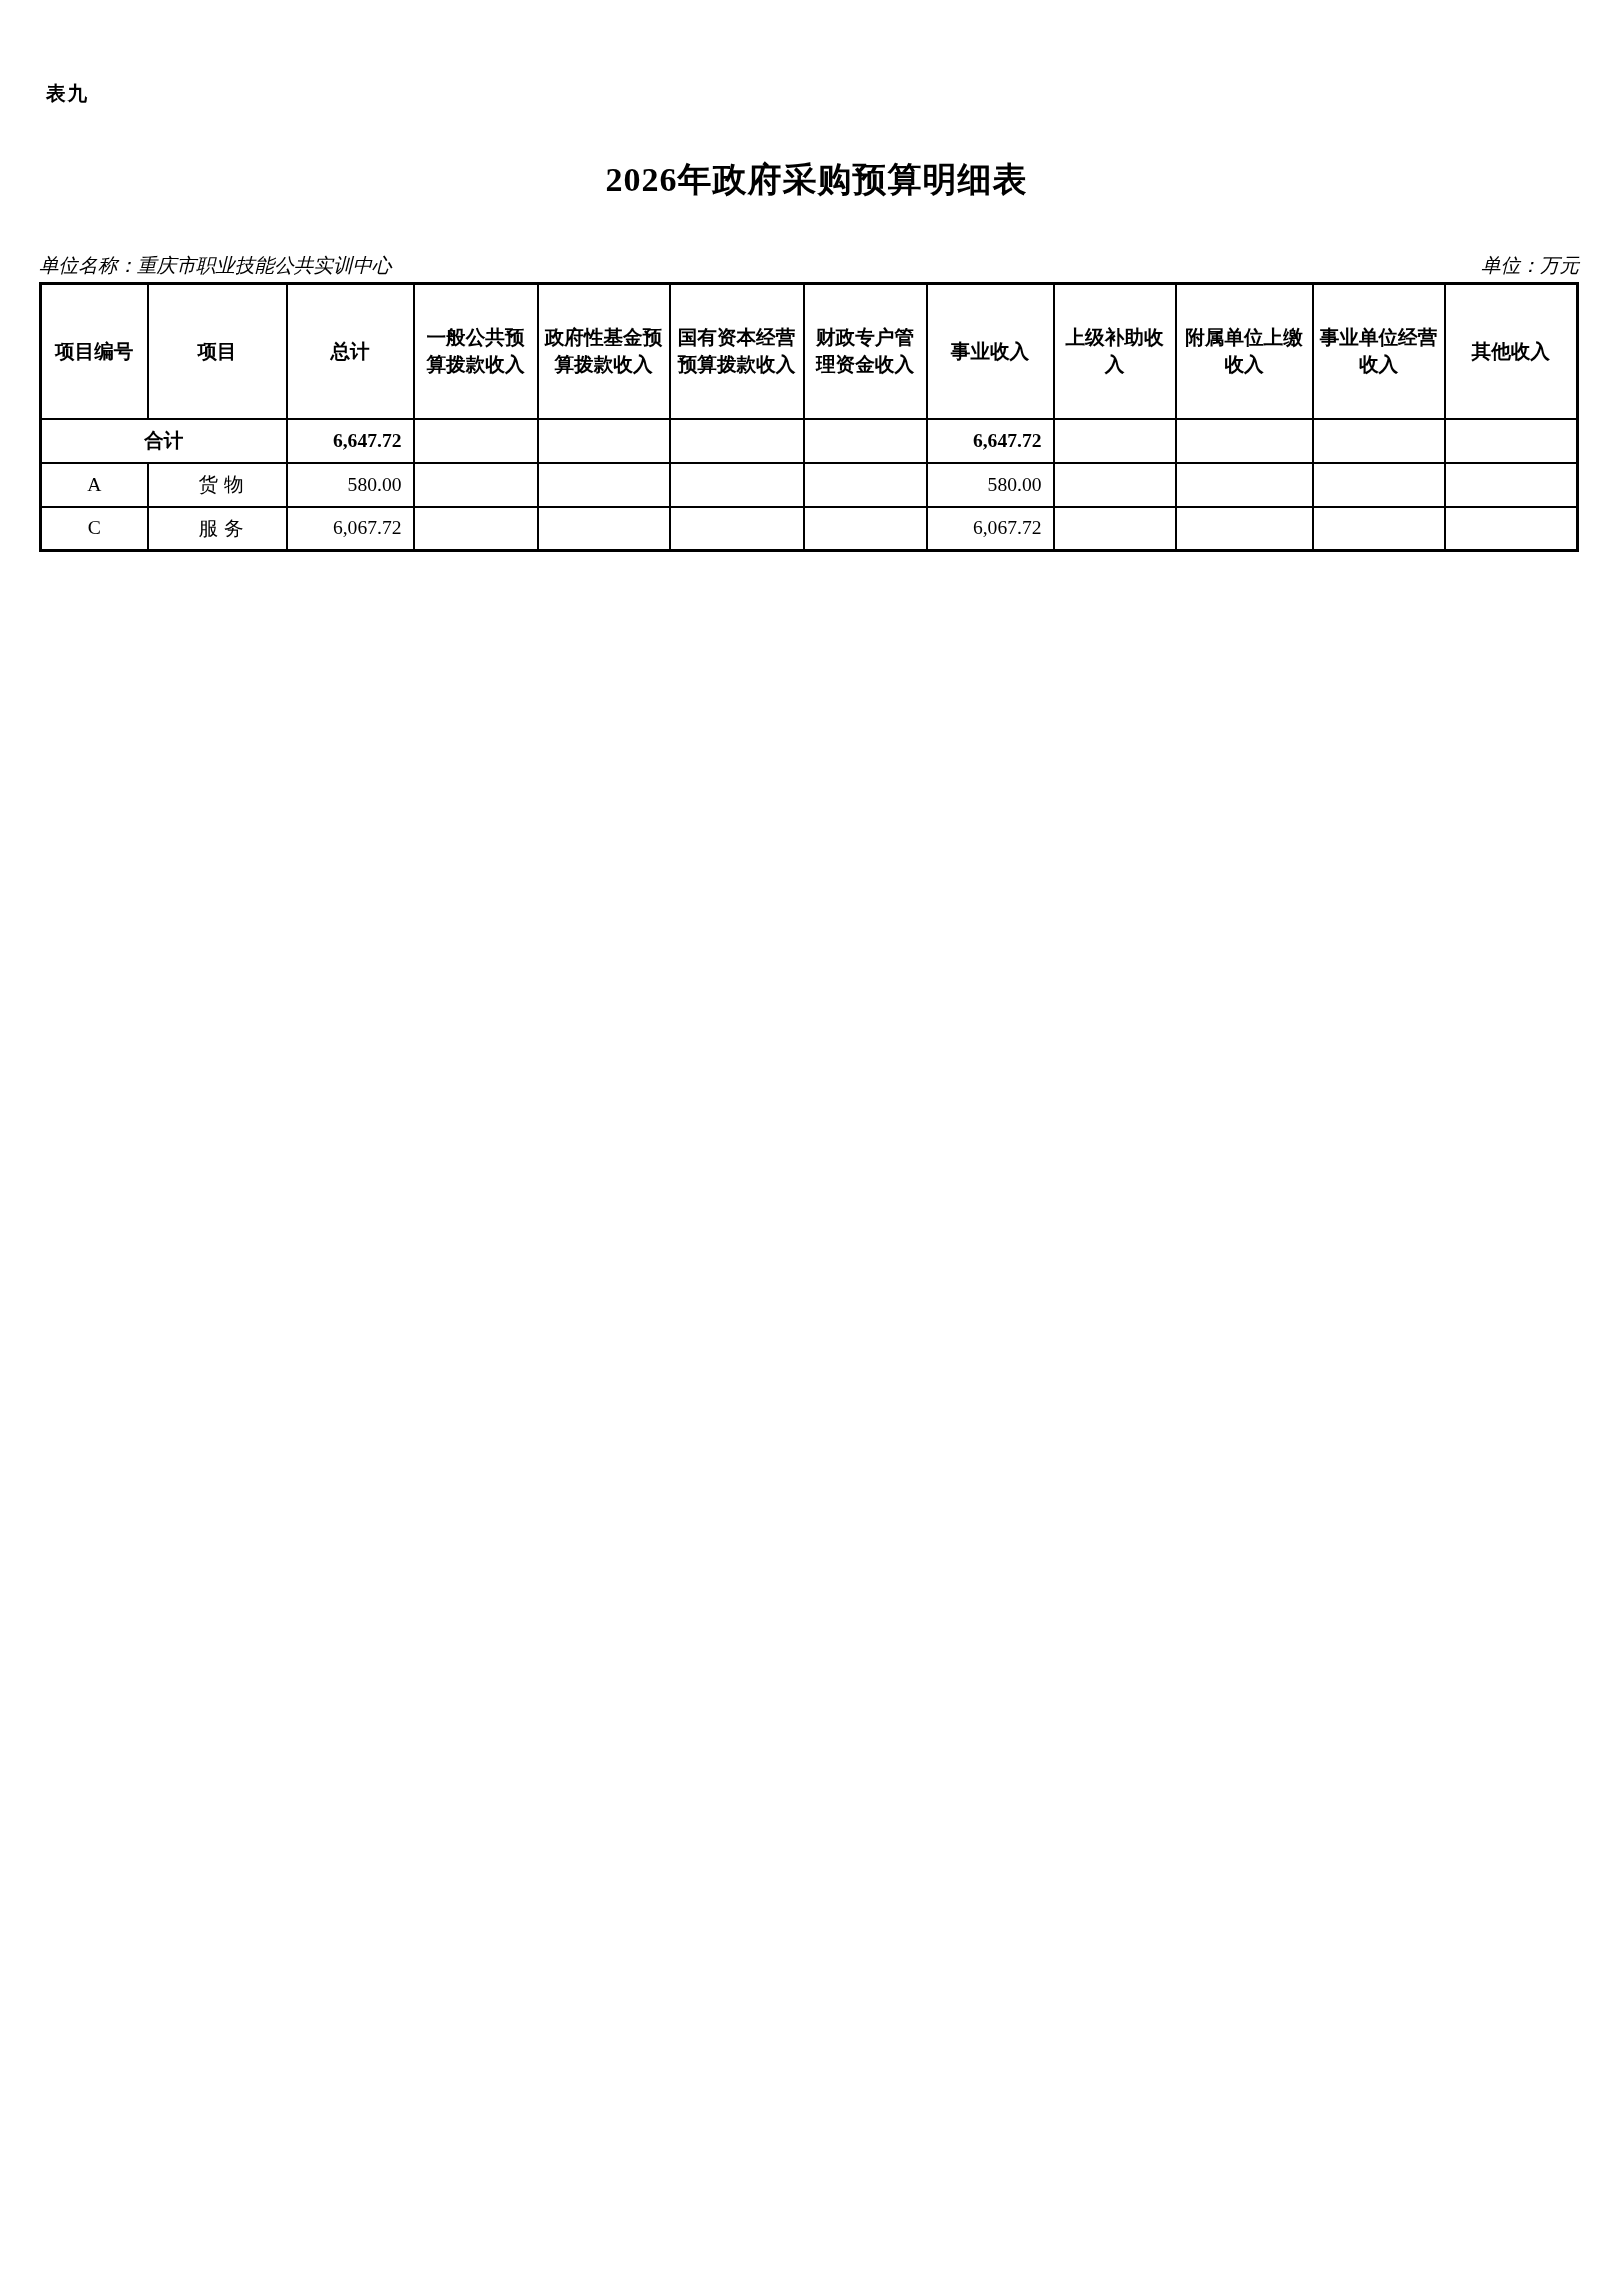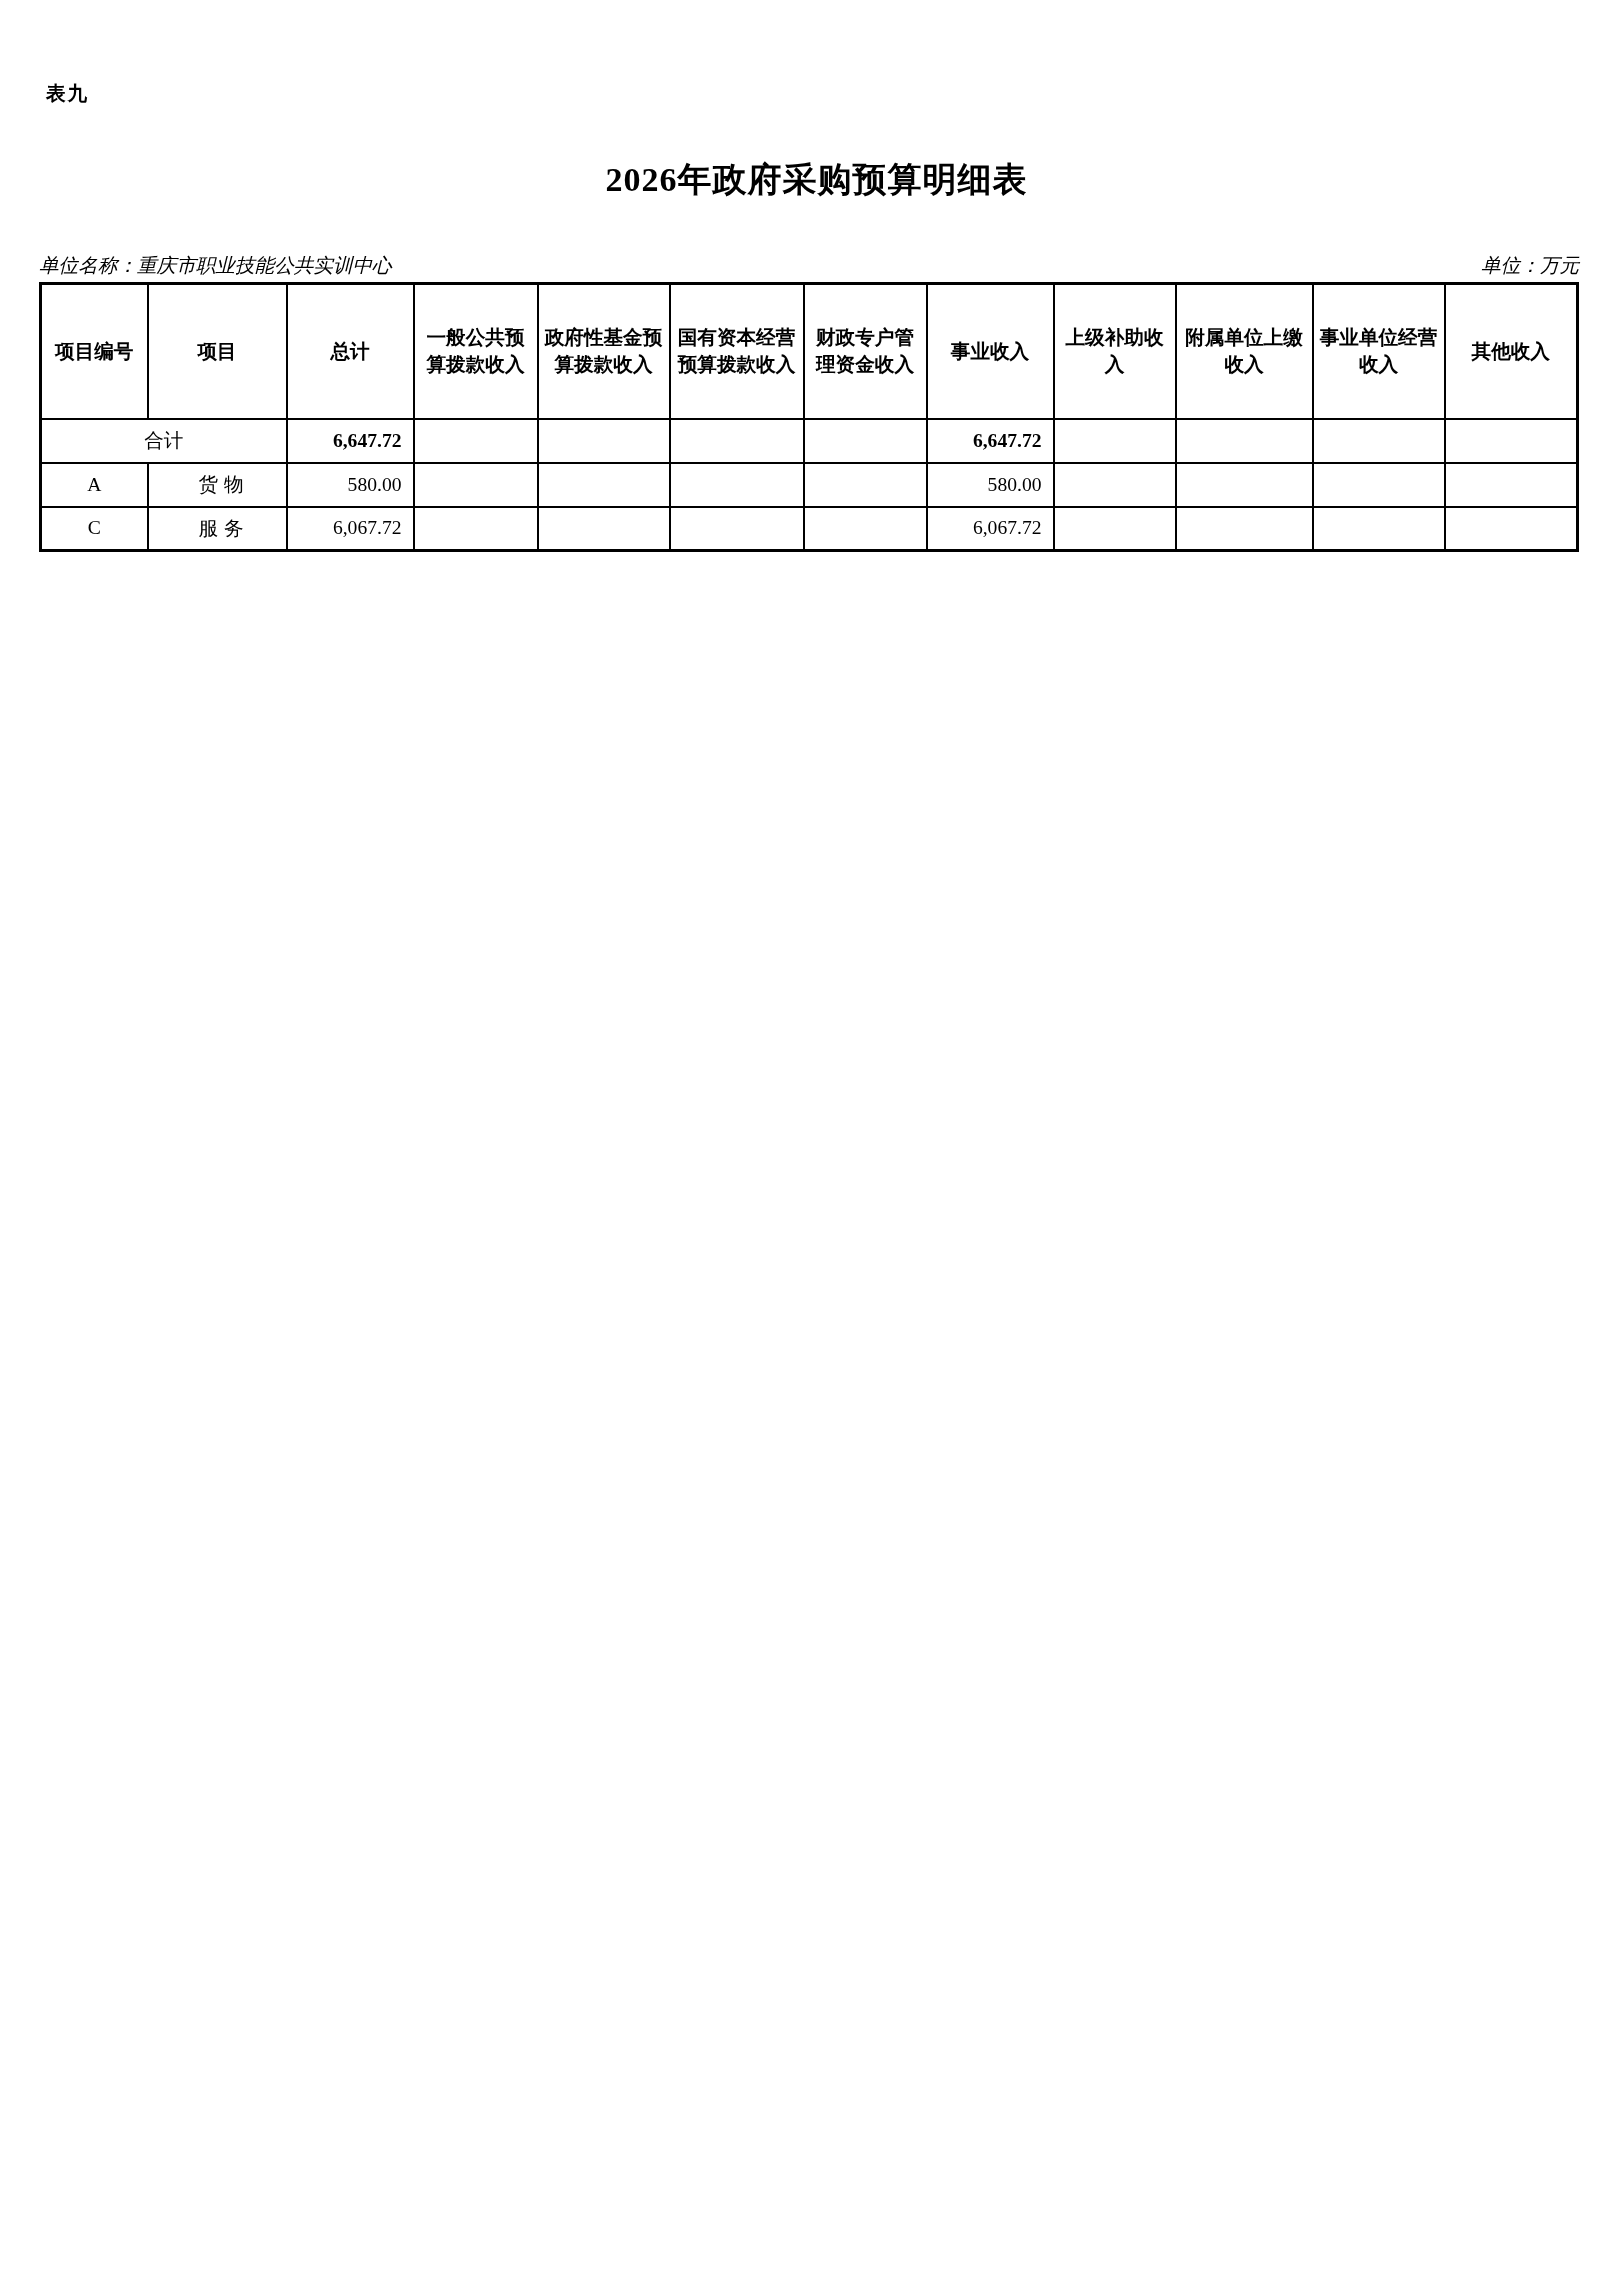--- a/index.html
+++ b/index.html
@@ -75,21 +75,21 @@
     line-height: 1.4;
     padding: 0 2px;
   }
   table.budget tbody td {
     height: 44px;
     vertical-align: middle;
     font-size: 19.6px;
   }
   td.c-label {
     font-family: "Liberation Sans", sans-serif;
-    font-weight: normal;
+    font-weight: bold;
     text-align: center;
   }
   td.c-code {
     font-family: "Liberation Serif", serif;
     font-size: 18.6px;
     text-align: center;
   }
   td.c-name {
     font-family: "Liberation Serif", serif;
     font-size: 18.6px;

